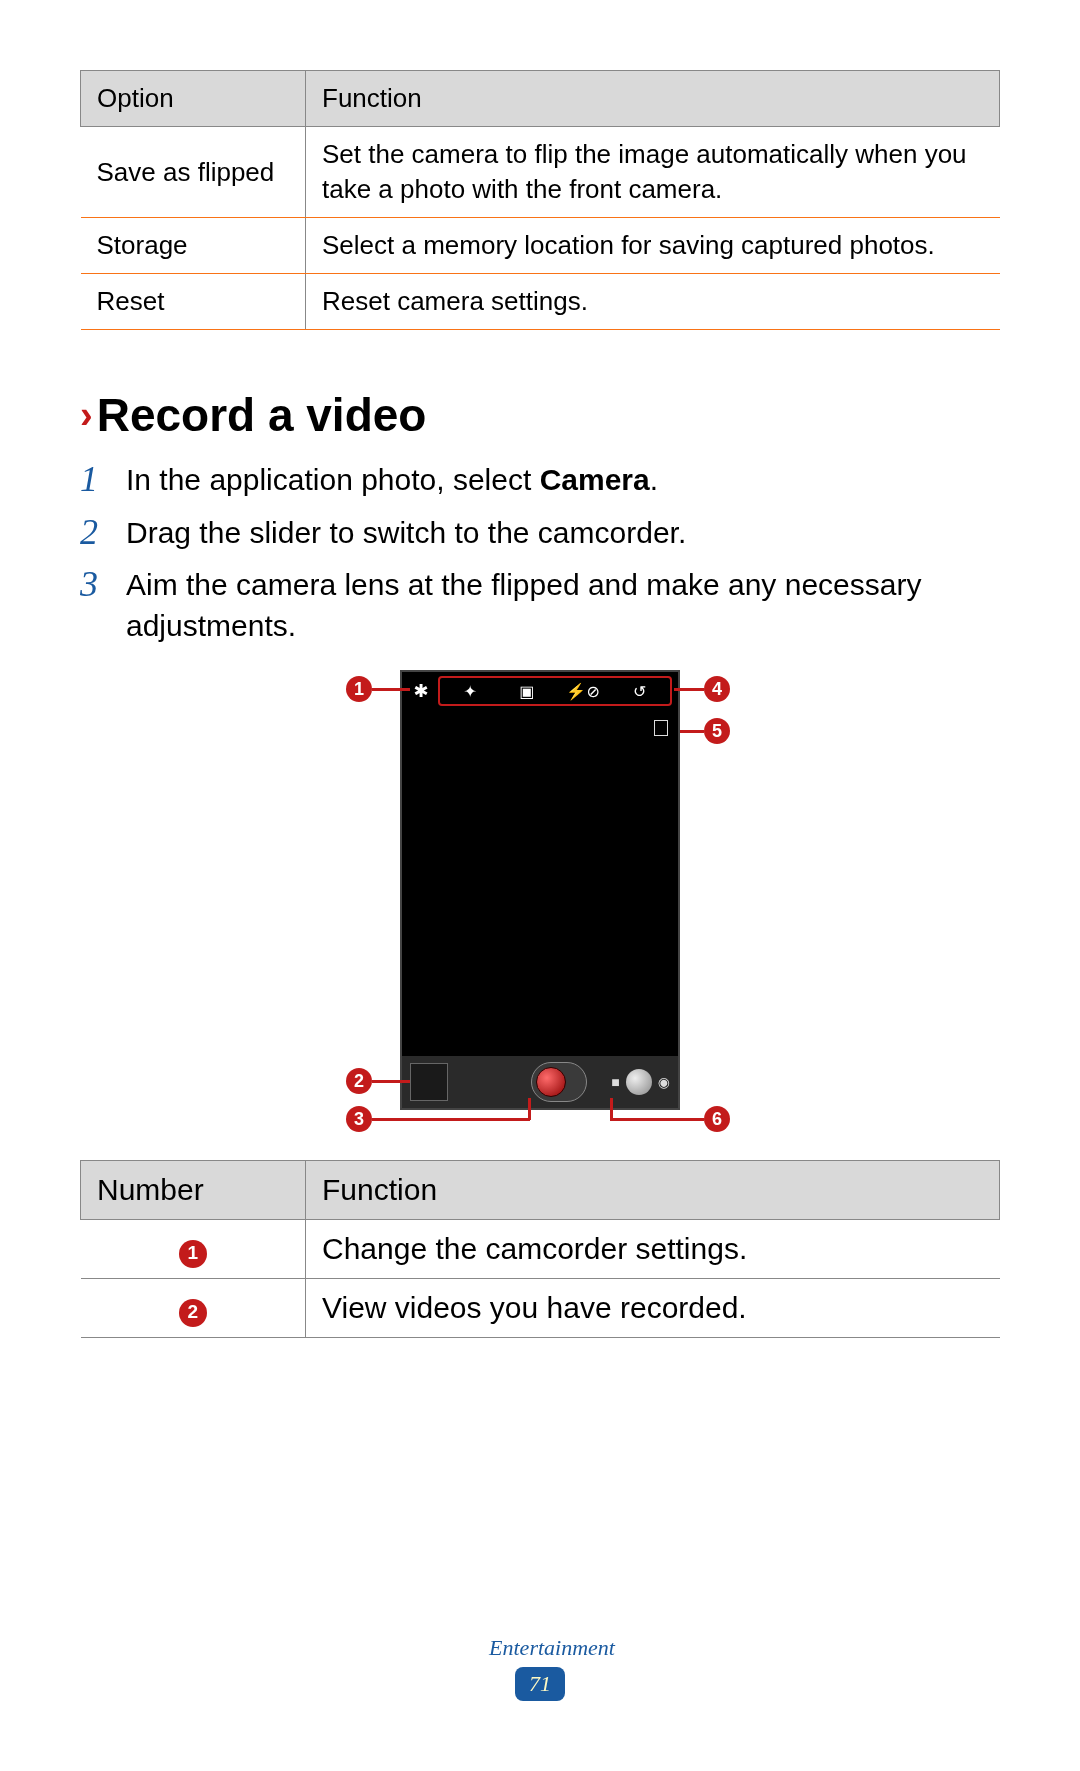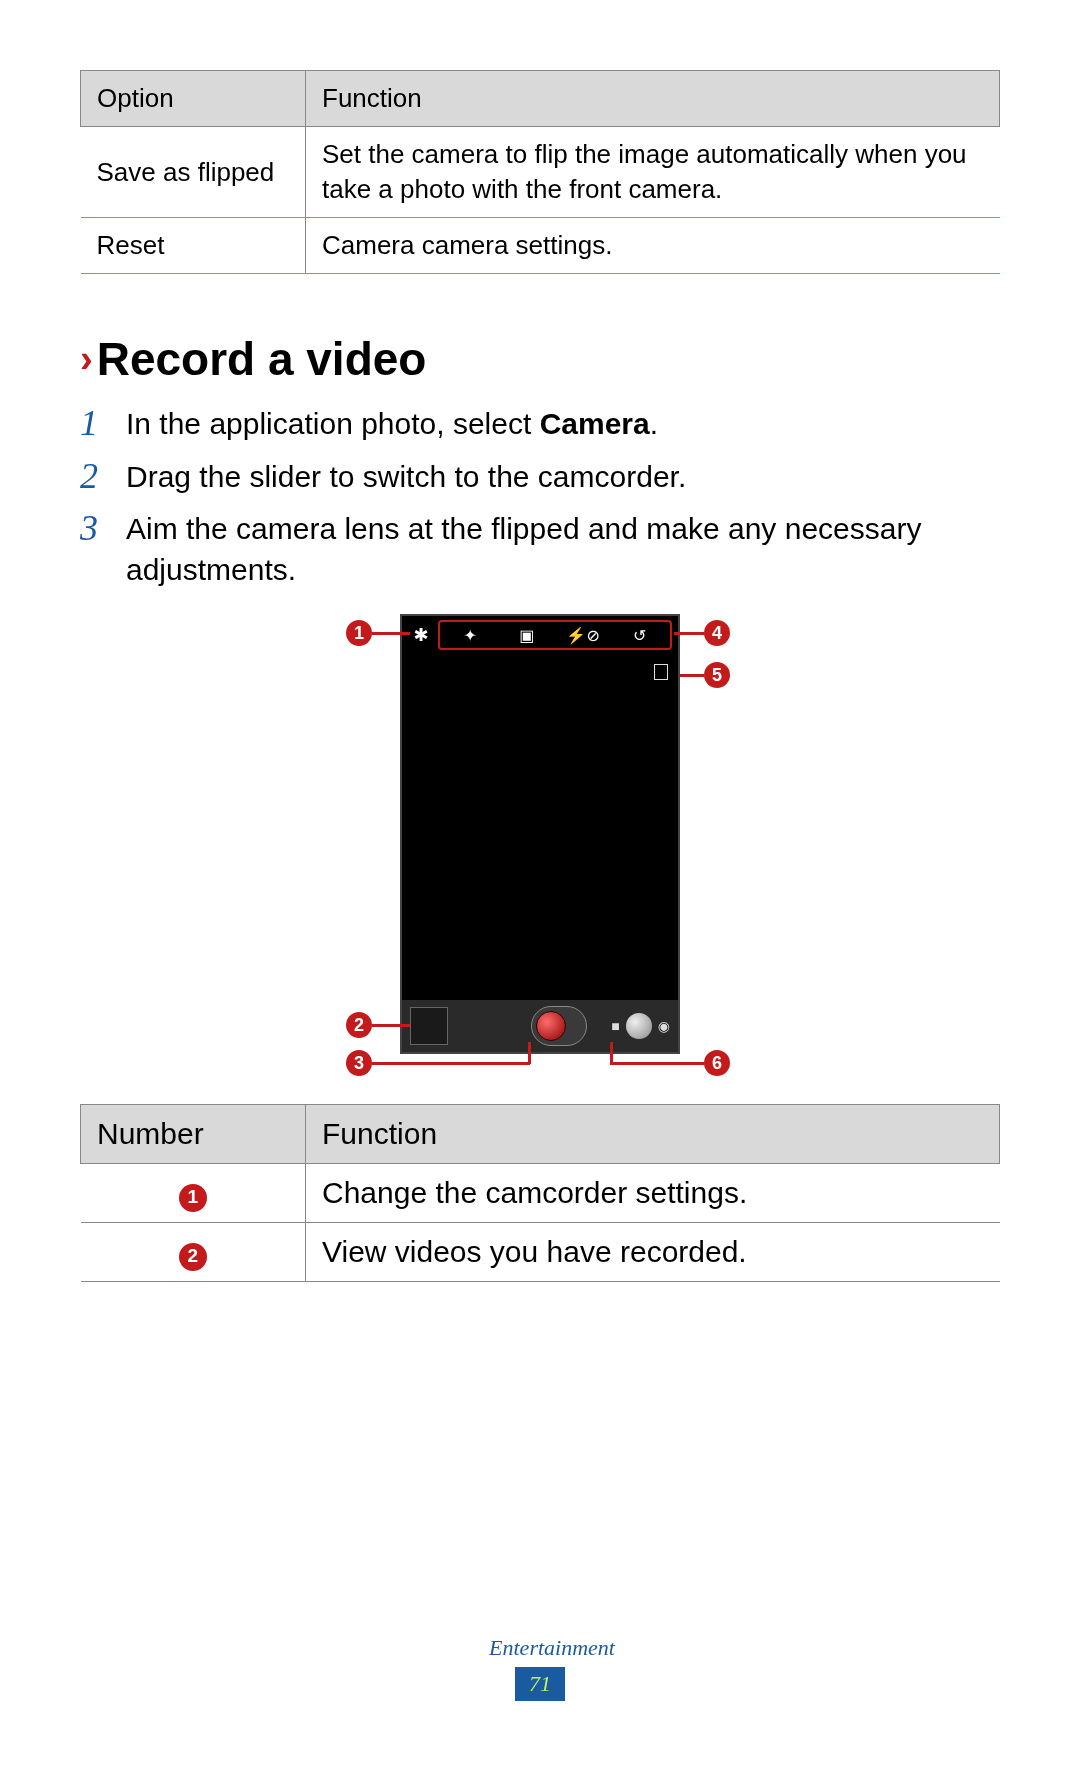--- a/index.html
+++ b/index.html
@@ -238,46 +238,50 @@
     color: #1a5aa0;
     font-style: italic;
     font-size: 22px;
     font-family: Georgia, "Times New Roman", serif;
     padding-left: 24px;
   }
   .page-badge {
     margin: 6px auto 0;
     width: 50px; height: 34px;
     background: #1a5aa0;
-    color: #bef264;
+    color: #fef9c3;
     display: flex; align-items: center; justify-content: center;
     font-size: 22px;
-    border-radius: 0;
+    border-radius: 8px;
     font-family: Georgia, serif;
     font-style: italic;
   }
 </style>
 </head>
 <body>
 
 <table class="opt">
   <thead>
     <tr>
       <th>Option</th>
       <th>Function</th>
     </tr>
   </thead>
   <tbody>
     <tr>
       <td class="col1">Save as flipped</td>
       <td>Set the camera to flip the image automatically when you take a photo with the front camera.</td>
     </tr>
     <tr>
+      <td class="col1">Storage</td>
+      <td>Select a memory location for saving captured photos.</td>
+    </tr>
+    <tr>
       <td class="col1">Reset</td>
-      <td>Camera camera settings.</td>
+      <td>Reset camera settings.</td>
     </tr>
   </tbody>
 </table>
 
 <div class="section-head">
   <span class="chev">›</span>
   <span class="section-title">Record a video</span>
 </div>
 
 <ol class="steps">

